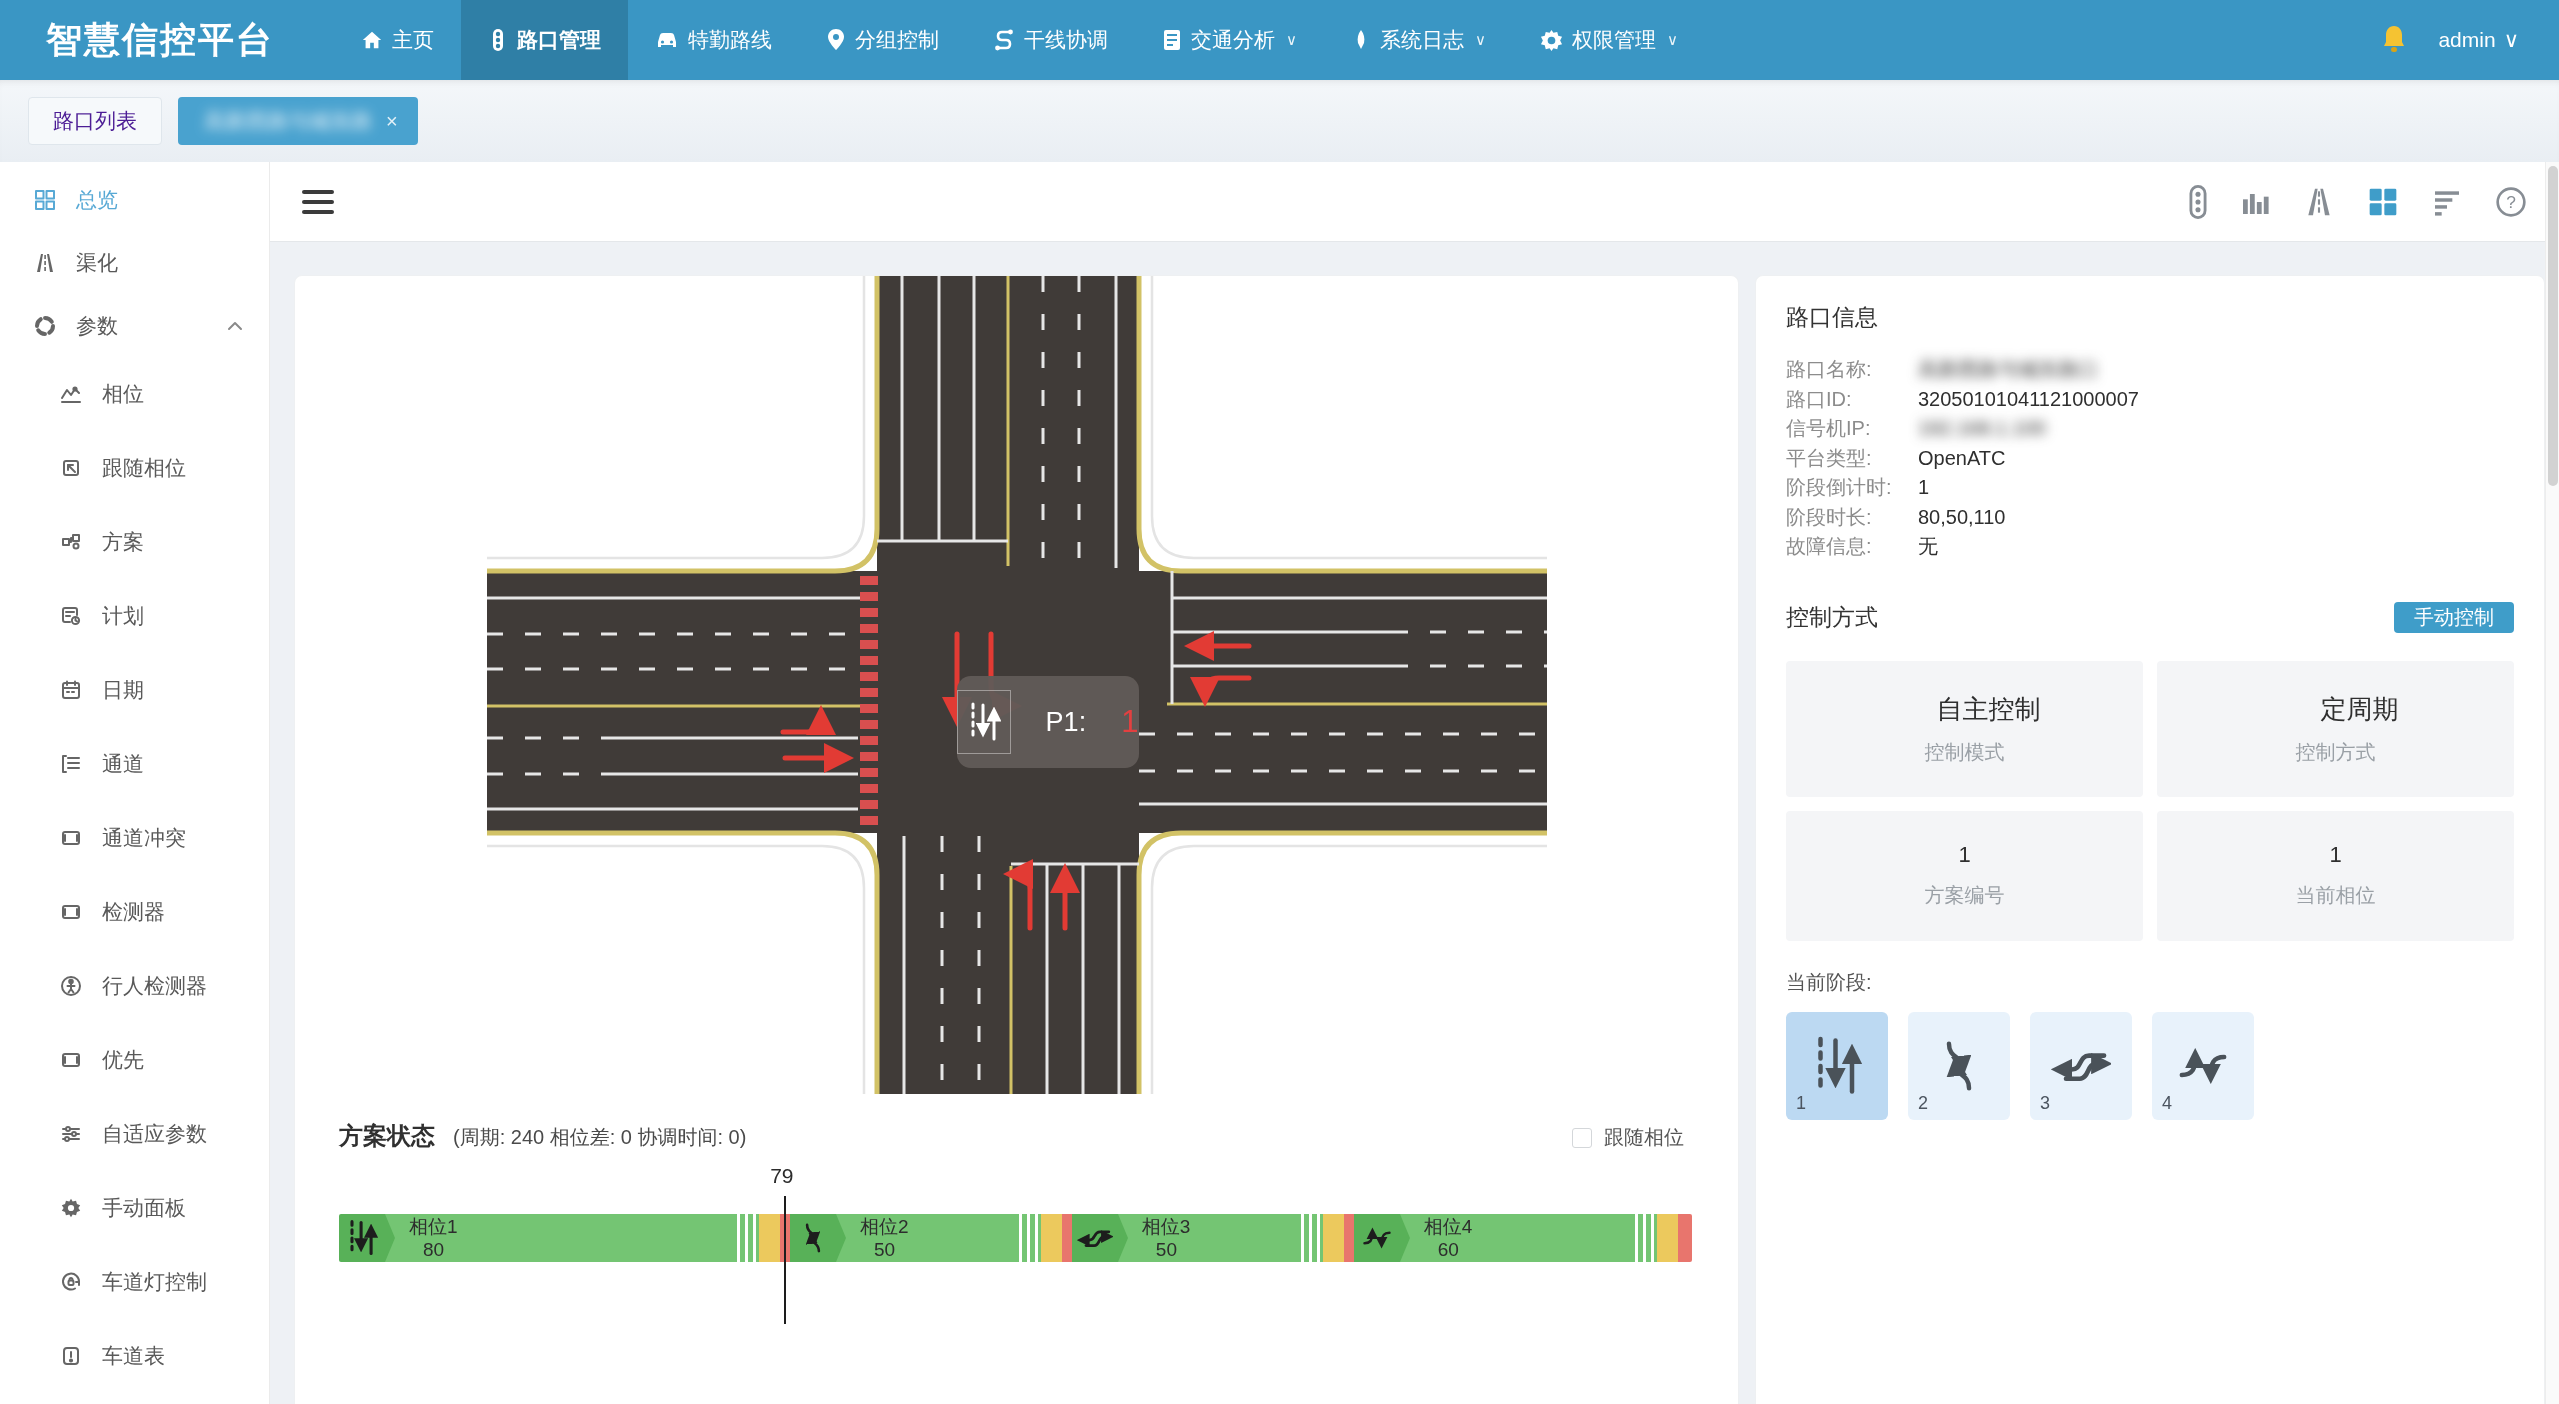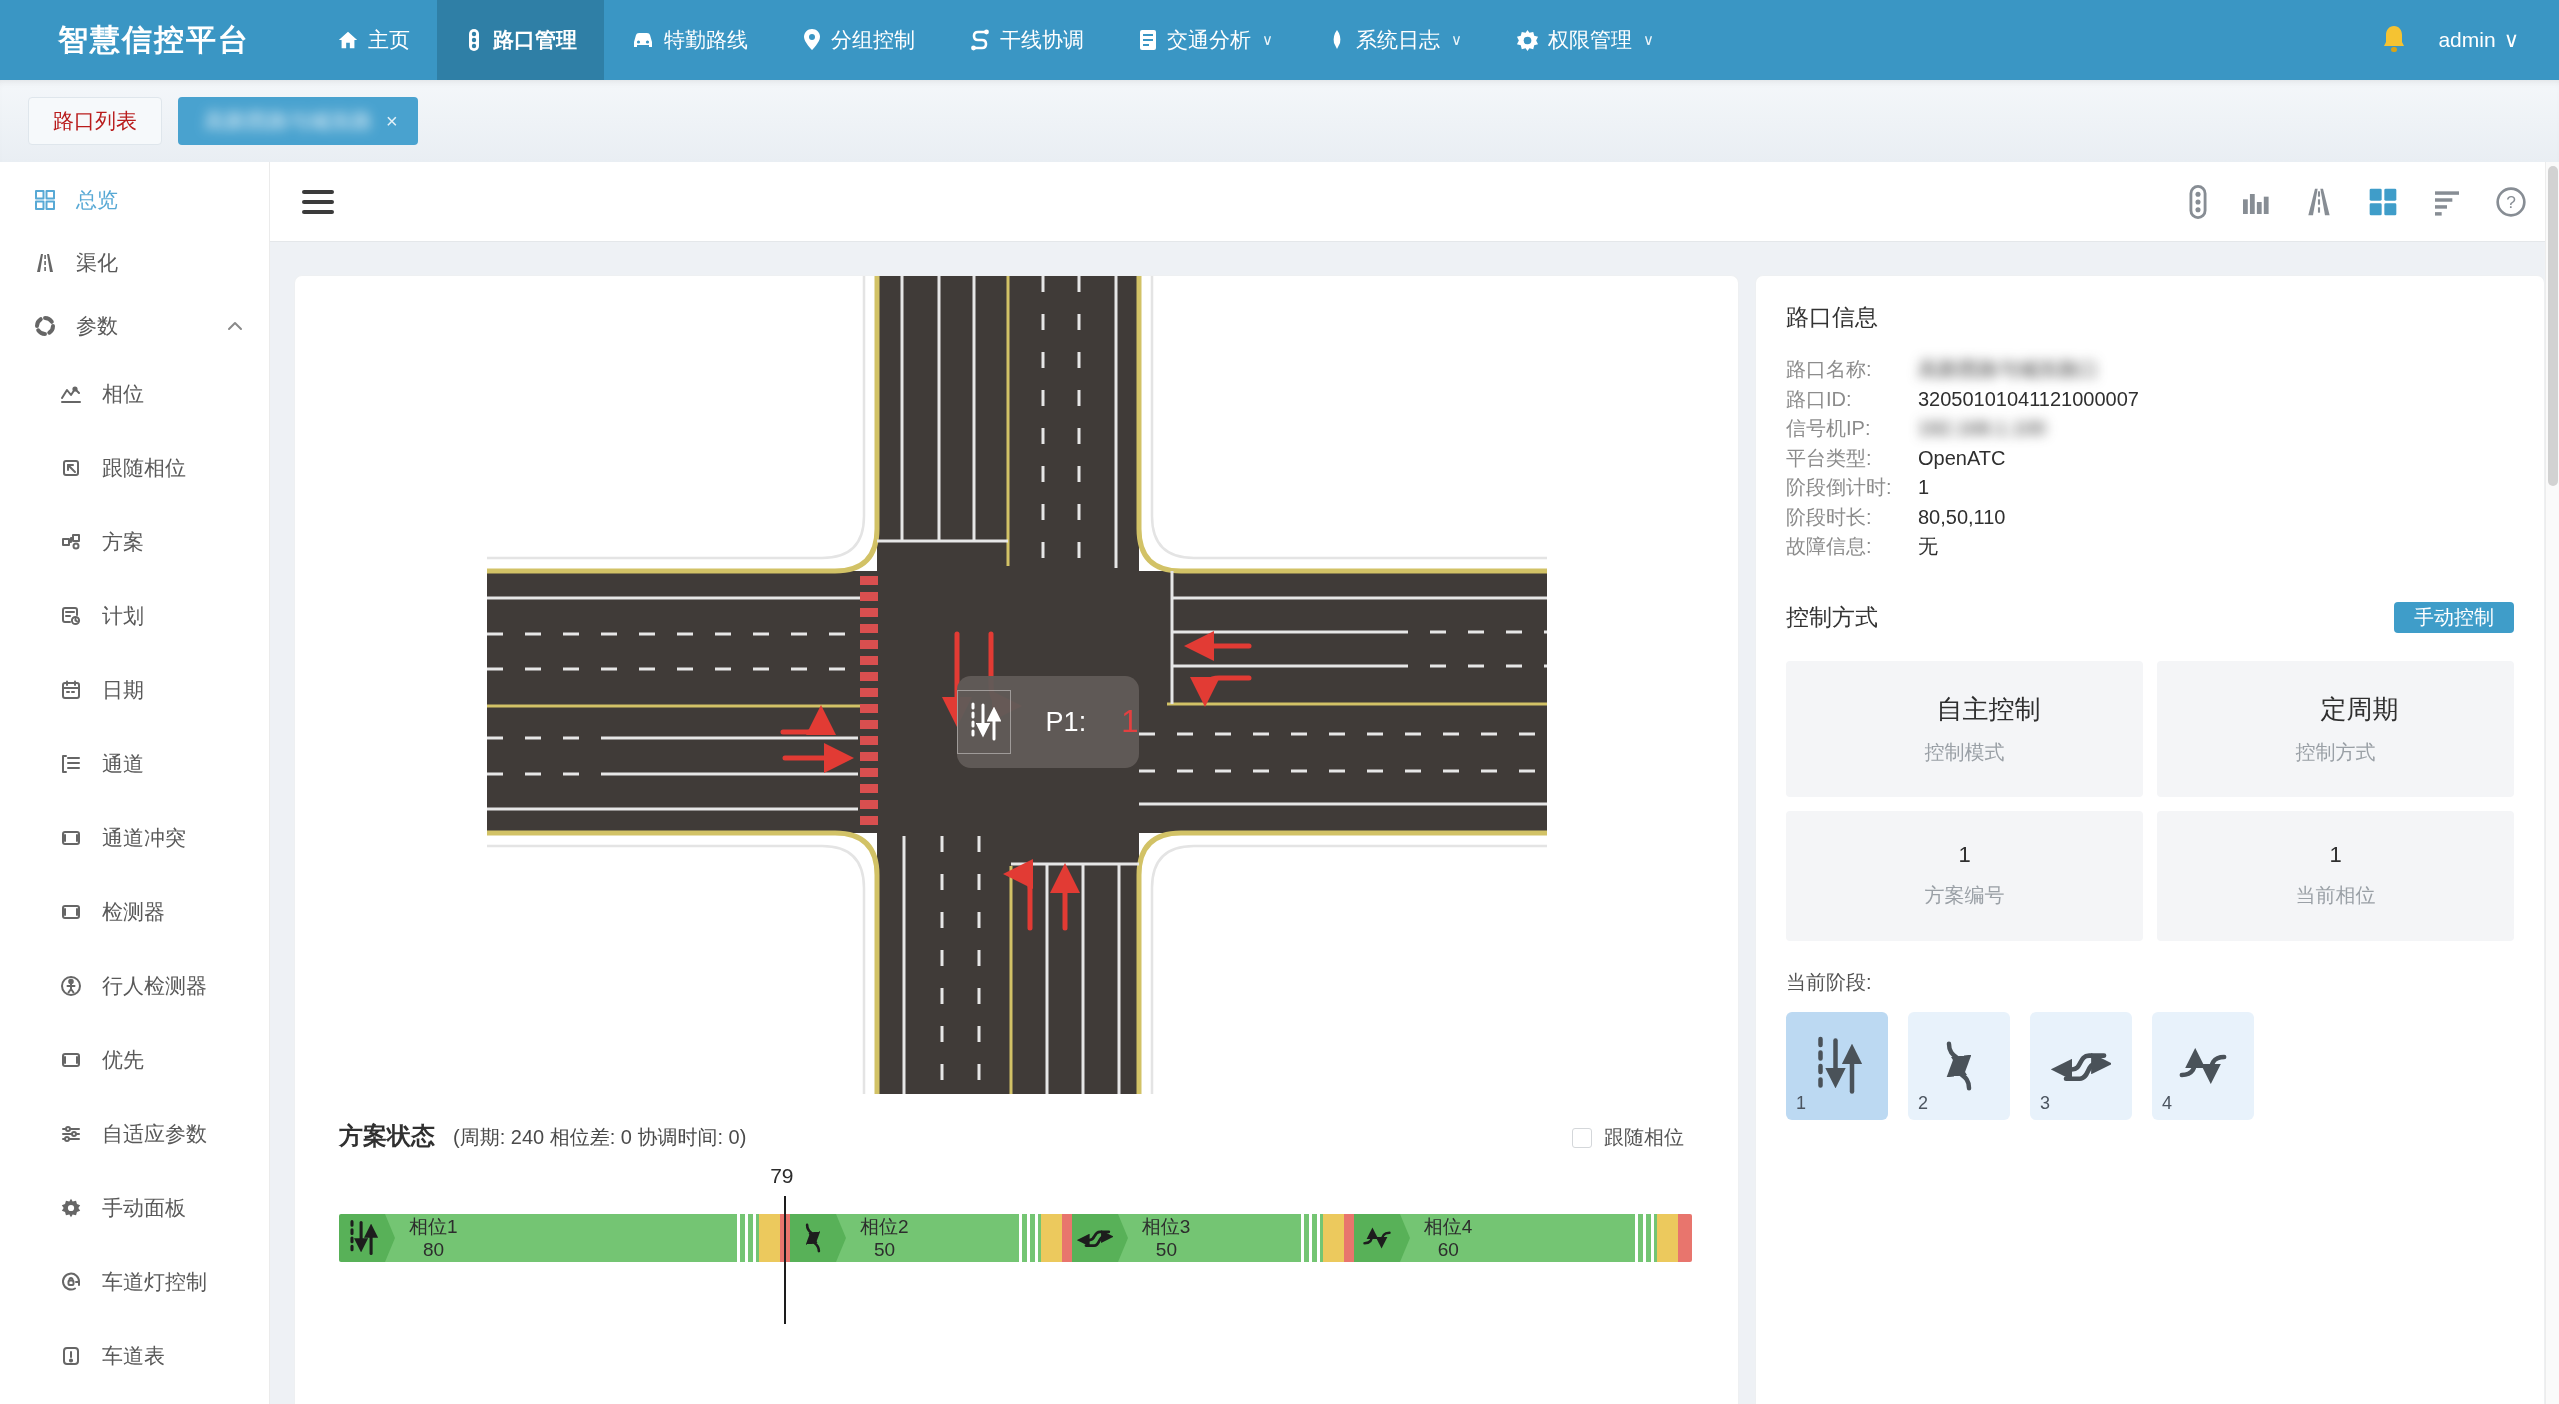--- a/index.html
+++ b/index.html
@@ -1,29 +1,29 @@
 <!DOCTYPE html>
 <html><head>
 <meta charset="utf-8">
 <style>
   *{margin:0;padding:0;box-sizing:border-box;}
   html,body{width:2559px;height:1404px;overflow:hidden;}
   body{font-family:"Liberation Sans","DejaVu Sans",sans-serif;background:#eef1f5;color:#333;}
   svg{display:block;}
   
   .navbar{height:80px;background:#3a96c4;display:flex;align-items:stretch;color:#fff;}
-  .logo{font-size:30px;font-weight:bold;letter-spacing:2px;display:flex;align-items:center;padding:0 60px 0 30px;margin-left:28px;}
+  .logo{font-size:36px;font-weight:bold;letter-spacing:2px;display:flex;align-items:center;padding:0 60px 0 46px;}
   .nav-item{display:flex;align-items:center;gap:9px;padding:0 27px;font-size:21px;cursor:pointer;white-space:nowrap;}
   .nav-item.active{background:#2f7fa6;font-weight:bold;}
   .nav-item .caret{font-size:15px;opacity:.9;margin-left:2px;}
   .nav-right{margin-left:auto;display:flex;align-items:center;gap:30px;padding-right:40px;}
   .nav-user{display:flex;align-items:center;gap:8px;font-size:21px;}
   
   .tabbar{height:82px;background:linear-gradient(#f4f7fa,#e9eef3);display:flex;align-items:center;gap:16px;padding-left:28px;box-shadow:inset 0 6px 8px -6px rgba(0,0,0,.12);}
-  .chip{height:48px;padding:0 24px;background:#f6f9fb;border:1px solid #dfe6ec;border-radius:4px;color:#b91c1c;font-size:21px;display:flex;align-items:center;cursor:pointer;}
+  .chip{height:48px;padding:0 24px;background:#f6f9fb;border:1px solid #dfe6ec;border-radius:4px;color:#4c1d95;font-size:21px;display:flex;align-items:center;cursor:pointer;}
   .tab-active{height:48px;padding:0 20px 0 26px;background:#49a2cf;border-radius:4px;color:#fff;font-size:21px;display:flex;align-items:center;gap:14px;cursor:pointer;}
   .tab-active .t-label{filter:blur(6px);opacity:.95;}
   .tab-active .t-close{font-size:20px;opacity:.85;}
   
   .body-row{display:flex;height:1242px;background:#eef1f5;}
   .sidebar{width:270px;background:#fff;border-right:1px solid #ebebeb;padding-top:6px;flex-shrink:0;}
   .side-item{height:63px;display:flex;align-items:center;gap:18px;padding-left:32px;font-size:21px;color:#595959;cursor:pointer;}
   .side-item.lvl2{height:74px;padding-left:58px;}
   .side-item.active{color:#58a9d5;}
   .side-item .sicon{width:26px;display:flex;justify-content:center;color:#666;}

